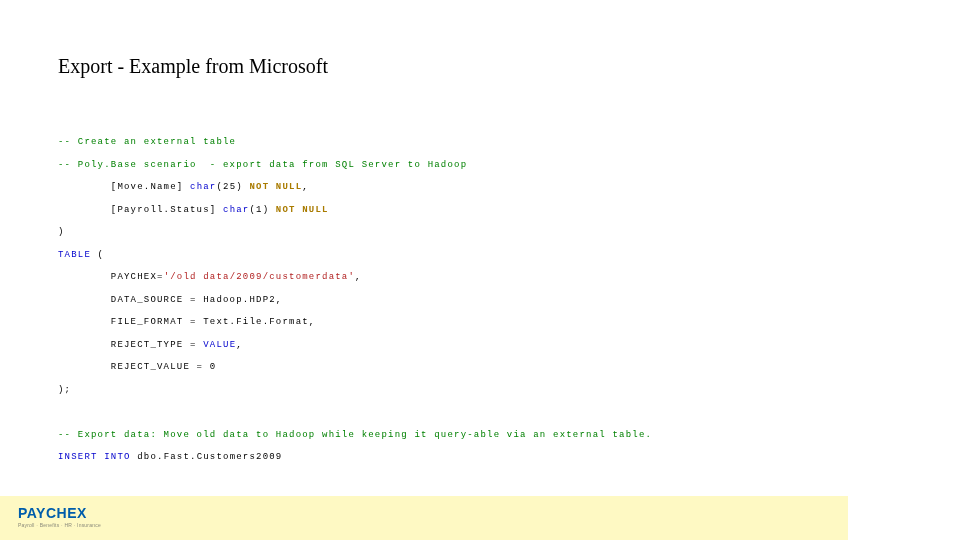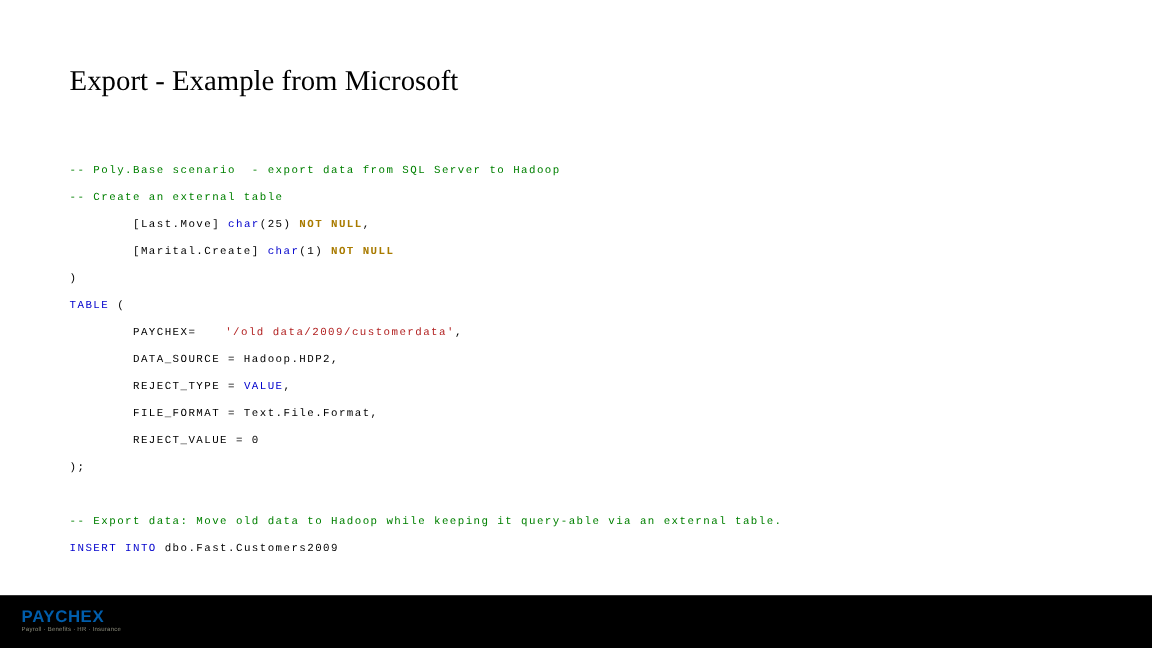--- a/index.html
+++ b/index.html
@@ -2,46 +2,46 @@
 <html><head>
 <meta charset="utf-8">
 <style>
   * { margin: 0; padding: 0; box-sizing: border-box; }
   html, body { width: 960px; height: 540px; font-family: "Times New Roman", serif; background: #ffffff; overflow: hidden; }
   .slide { width: 960px; height: 540px; position: relative; }
   .title {
     position: absolute;
     top: 55px;
     left: 58px;
-    font-size: 24px;
+    font-size: 20px;
     font-weight: 400;
     color: #000;
   }
   .code-block {
     position: absolute;
     top: 126px;
     left: 58px;
     font-family: "Courier New", monospace;
     font-size: 9px;
     line-height: 1.25;
     letter-spacing: 1.2px;
     color: #000;
     white-space: pre;
   }
   .code-block .ln { display: block; }
   .kw { color: #0000cc; }
   .cm { color: #008000; }
-  .st { color: #b22222; margin-left: 24px; }
+  .st { color: #b22222; }
   .hl { color: #a97b00; font-weight: bold; }
   .nn { font-weight: bold; }
   .footer {
     position: absolute;
     left: 0; bottom: 0;
-    width: 960px; height: 44px;
-    background: #000000;
+    width: 848px; height: 44px;
+    background: #fef9c3;
   }
   .logo {
     position: absolute;
     left: 18px; bottom: 12px;
     display: flex; flex-direction: column;
   }
   .logo-main {
     font-family: Arial, sans-serif;
     font-weight: 800;
     font-size: 14px;
@@ -57,30 +57,30 @@
     letter-spacing: 0.2px;
   }
 </style>
 </head>
 <body>
 
 <div class="slide">
   <h1 class="title">Export - Example from Microsoft</h1>
 
   <div class="code-block">
+<span class="ln"><span class="cm">-- Create an external table</span></span>
 <span class="ln"><span class="cm">-- Poly.Base scenario  - export data from SQL Server to Hadoop</span></span>
-<span class="ln"><span class="cm">-- Create an external table</span></span>
-<span class="ln"><span>        [Last.Move] </span><span class="kw">char</span><span>(25) </span><span class="hl">NOT NULL</span><span>,</span></span>
-<span class="ln"><span>        [Marital.Create] </span><span class="kw">char</span><span>(1) </span><span class="hl">NOT NULL</span></span>
+<span class="ln"><span>        [Move.Name] </span><span class="kw">char</span><span>(25) </span><span class="hl">NOT NULL</span><span>,</span></span>
+<span class="ln"><span>        [Payroll.Status] </span><span class="kw">char</span><span>(1) </span><span class="hl">NOT NULL</span></span>
 <span class="ln"><span>)</span></span>
 <span class="ln"><span class="kw">TABLE</span><span> (</span></span>
 <span class="ln"><span>        PAYCHEX=</span><span class="st">'/old data/2009/customerdata'</span><span>,</span></span>
 <span class="ln"><span>        DATA_SOURCE = Hadoop.HDP2,</span></span>
+<span class="ln"><span>        FILE_FORMAT = Text.File.Format,</span></span>
 <span class="ln"><span>        REJECT_TYPE = </span><span class="kw">VALUE</span><span>,</span></span>
-<span class="ln"><span>        FILE_FORMAT = Text.File.Format,</span></span>
 <span class="ln"><span>        REJECT_VALUE = 0</span></span>
 <span class="ln"><span>);</span></span>
 <span class="ln"><span> </span></span>
 <span class="ln"><span class="cm">-- Export data: Move old data to Hadoop while keeping it query-able via an external table.</span></span>
 <span class="ln"><span class="kw">INSERT INTO</span><span> dbo.Fast.Customers2009</span></span>
 
 
 
   </div>
 

